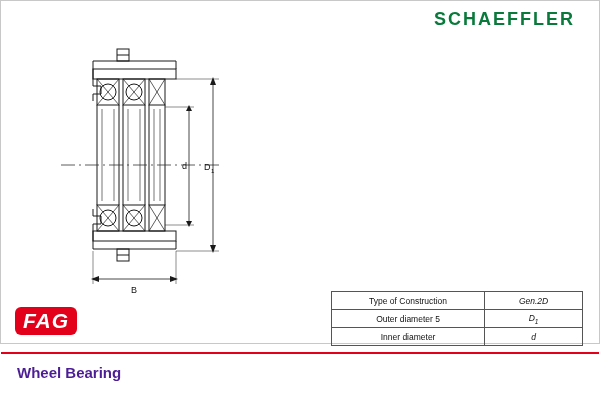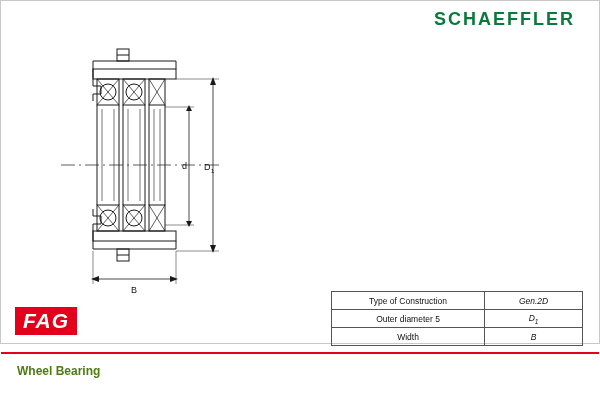--- a/index.html
+++ b/index.html
@@ -33,21 +33,21 @@
     font-family: "Liberation Sans", sans-serif;
   }
   
   .fag-logo {
     position: absolute;
     left: 14px;
     top: 306px;
     width: 62px;
     height: 28px;
     background: #e2001a;
-    border-radius: 0;
+    border-radius: 6px;
     color: #ffffff;
     font-size: 21px;
     font-weight: bold;
     font-style: italic;
     letter-spacing: 1px;
     display: flex;
     align-items: center;
     justify-content: center;
     font-family: "Liberation Sans", sans-serif;
   }
@@ -57,23 +57,23 @@
     left: 0;
     right: 0;
     top: 351px;
     height: 2px;
     background: #e2001a;
   }
   .product-title {
     position: absolute;
     left: 16px;
     top: 363px;
-    font-size: 12px;
+    font-size: 15px;
     font-weight: bold;
-    color: #4d7c0f;
+    color: #4c1d95;
   }
   
   .spec-table {
     position: absolute;
     left: 330px;
     top: 242px;
     width: 252px;
     border-collapse: collapse;
     font-size: 8.5px;
     color: #111111;
@@ -202,22 +202,22 @@
     <tbody>
       <tr>
         <td class="label">Type of Construction</td>
         <td class="value"><span>Gen.2D</span></td>
       </tr>
       <tr>
         <td class="label">Outer diameter 5</td>
         <td class="value"><span>D</span><span class="sub">1</span></td>
       </tr>
       <tr>
-        <td class="label">Width</td>
-        <td class="value"><span>B</span></td>
+        <td class="label">Inner diameter</td>
+        <td class="value"><span>d</span></td>
       </tr>
     </tbody>
   </table>
 
   <div class="fag-logo">FAG</div>
 
   <div class="rule"></div>
 
   <div class="product-title">Wheel Bearing</div>
 

